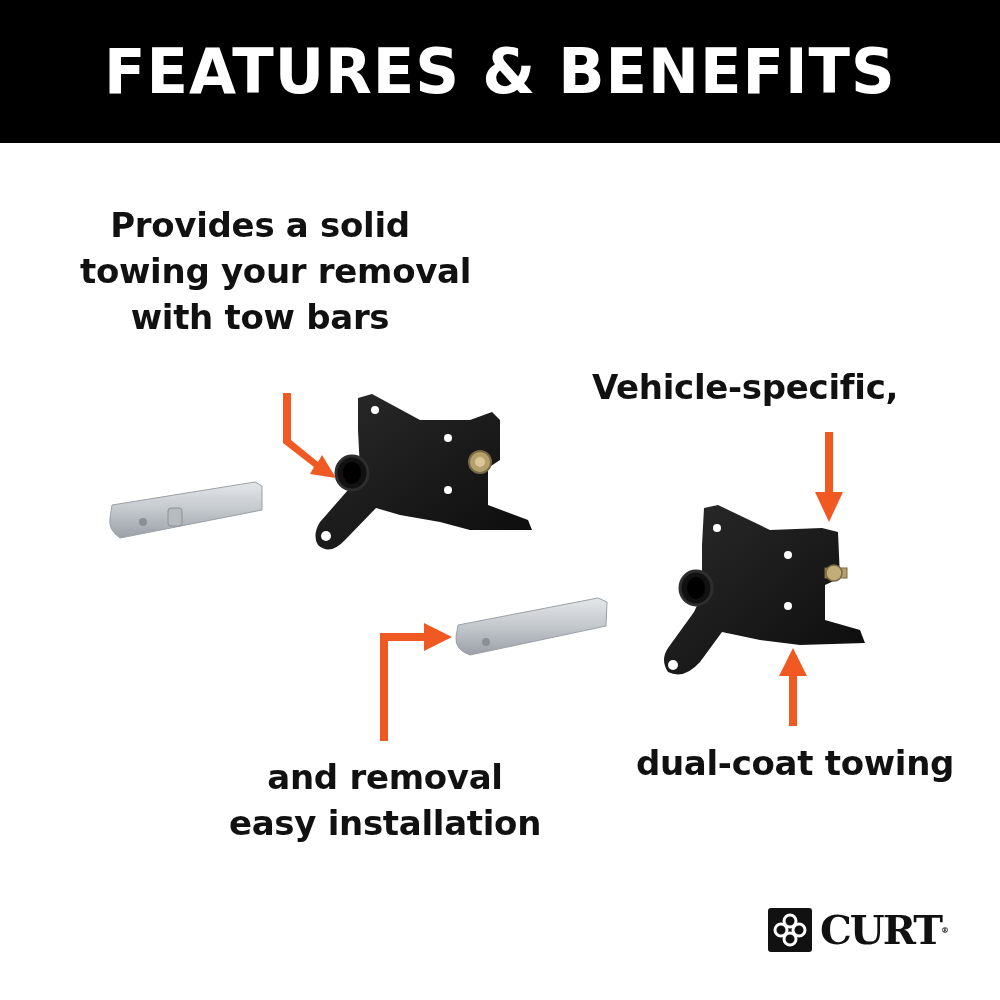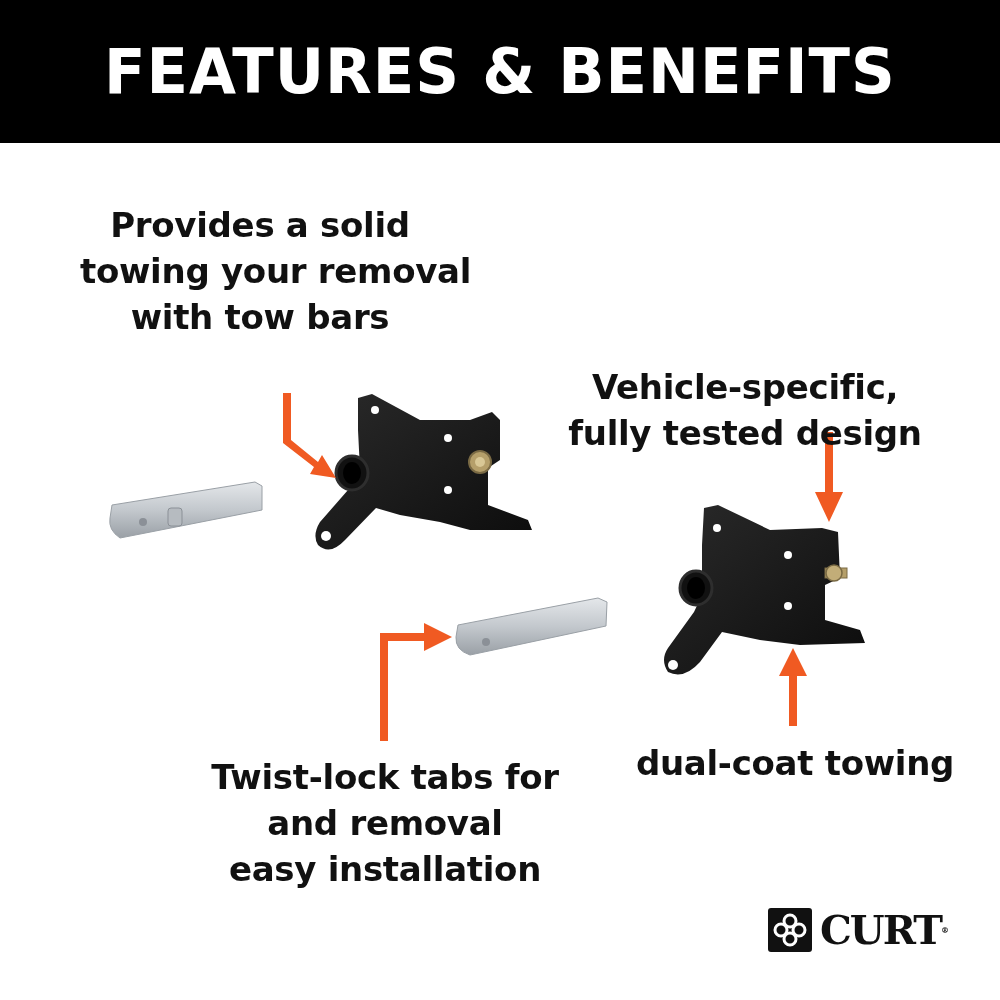--- a/index.html
+++ b/index.html
@@ -88,25 +88,23 @@
 </svg>
 
 <div class="callout" style="left:80px; top:202px; width:360px;">
   <span>Provides a solid</span>
   <span>towing your removal</span>
   <span>with tow bars</span>
 </div>
 
 <div class="callout" style="left:555px; top:332px; width:380px;margin-top:32px;">
   <span>Vehicle-specific,</span>
-  <span>fully tested design</span>
 </div>
 
 <div class="callout" style="left:195px; top:754px; width:380px;">
-  <span>Twist-lock tabs for</span>
   <span>and removal</span>
   <span>easy installation</span>
 </div>
 
 <div class="callout" style="left:610px; top:740px; width:370px;">
   <span>dual-coat towing</span>
 </div>
 
 <div class="logo">
   <div class="logo-mark">

